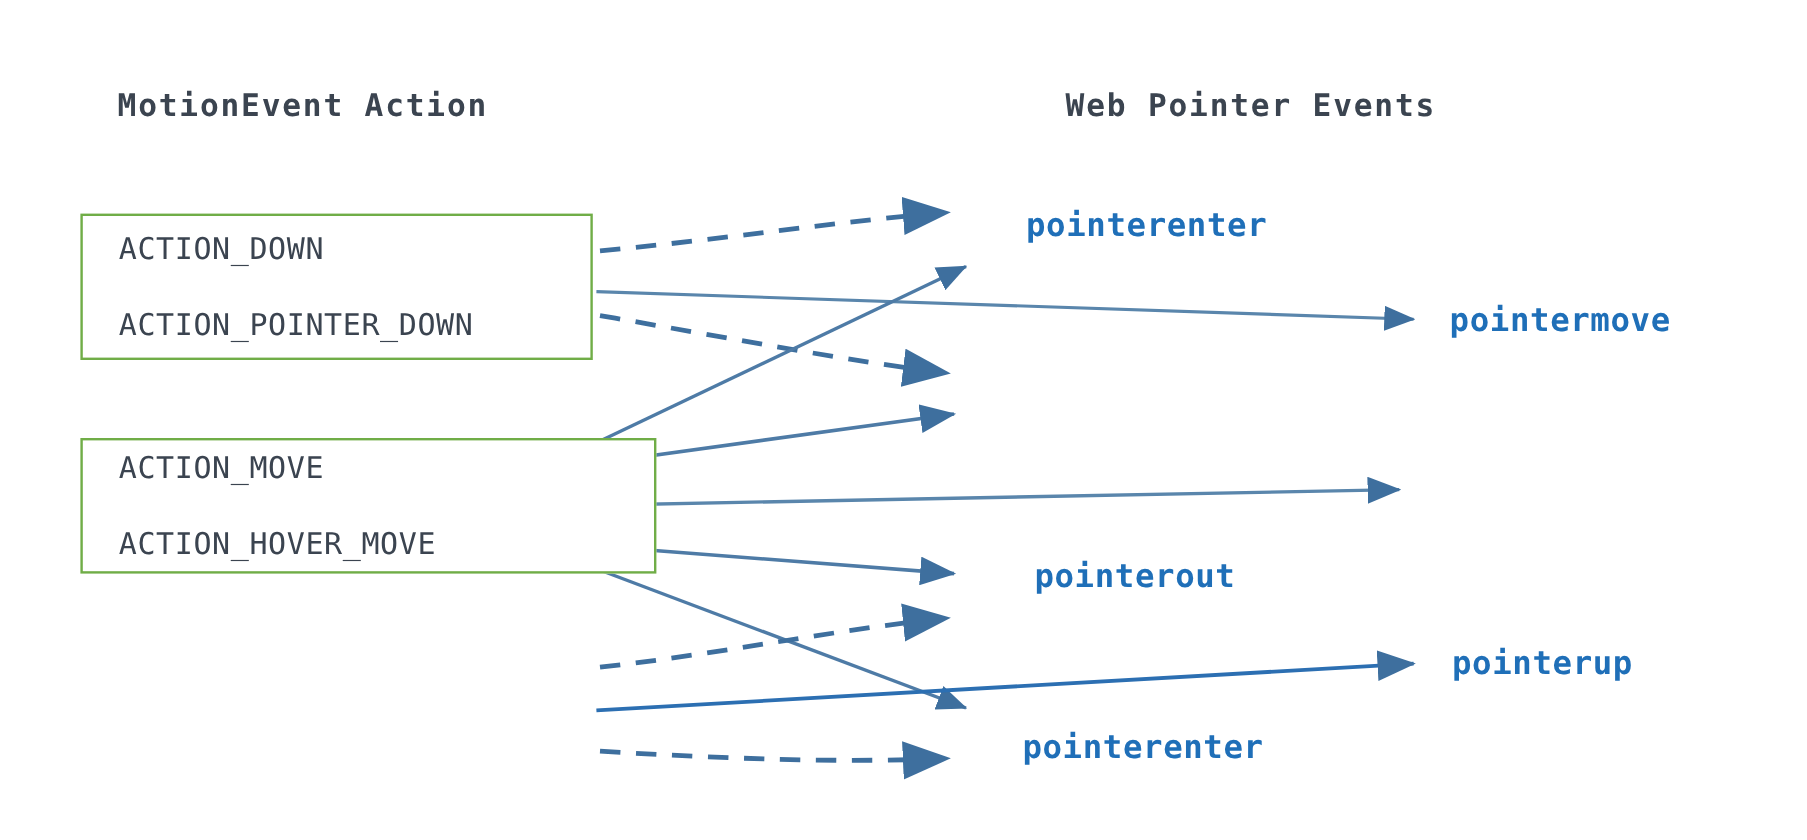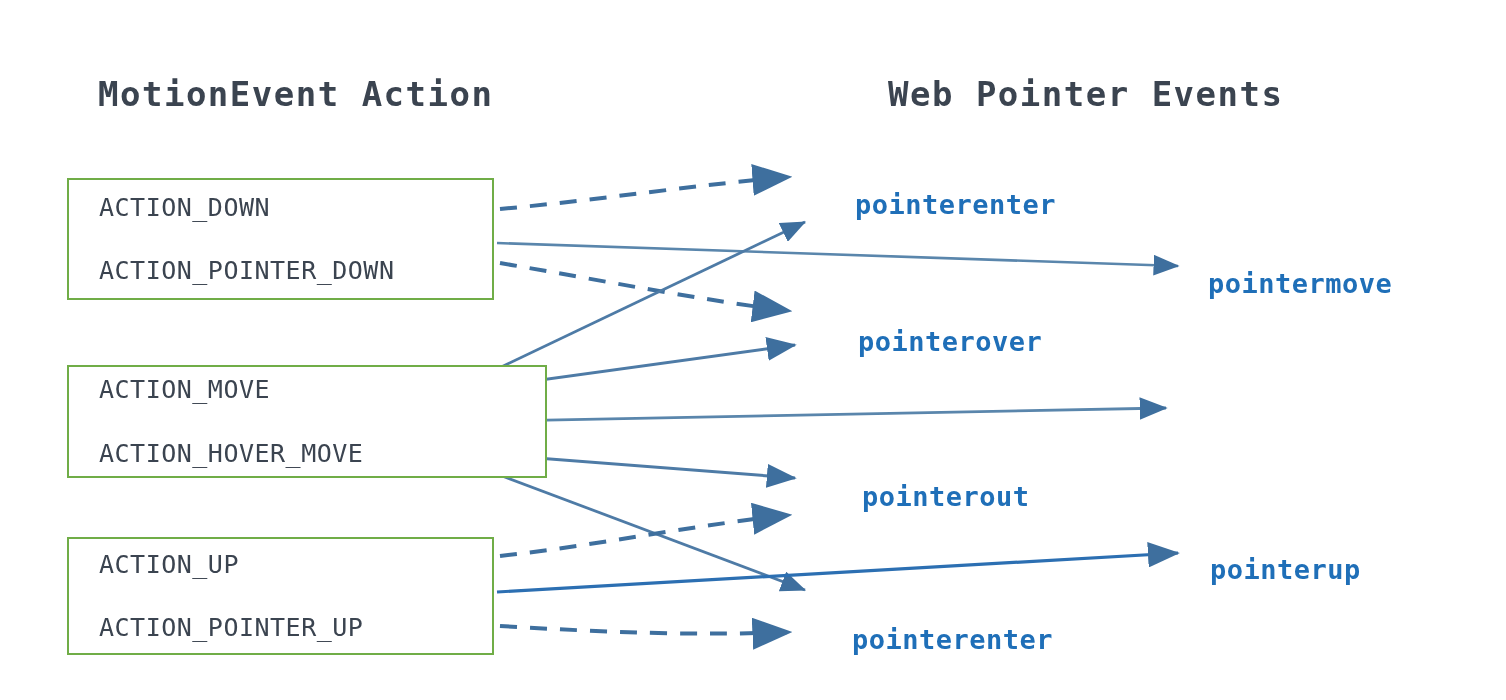--- a/index.html
+++ b/index.html
@@ -11,21 +11,21 @@
     position: relative;
     width: 1506px;
     height: 700px;
     background: #ffffff;
     overflow: hidden;
     font-family: "DejaVu Sans Mono", "Liberation Mono", monospace;
   }
   .col-title {
     position: absolute;
     font-family: "DejaVu Sans Mono", "Liberation Mono", monospace;
-    font-size: 34px;
+    font-size: 26px;
     font-weight: 700;
     color: #3b4450;
     letter-spacing: 1.5px;
     white-space: nowrap;
   }
   #title-left  { left: 98px;  top: 74px; }
   #title-right { left: 888px; top: 74px; }
 
   .action-box {
     position: absolute;
@@ -53,21 +53,20 @@
   #box-up    { left: 67px; top: 537px; width: 427px; height: 118px; }
 
   .event-label {
     position: absolute;
     font-family: "DejaVu Sans Mono", "Liberation Mono", monospace;
     font-size: 27px;
     font-weight: 700;
     color: #1F6FB8;
     letter-spacing: 0.5px;
     white-space: nowrap;
-    margin-top: 16px;
   }
   #lbl-pointerenter { left: 855px;  top: 173px; }
   #lbl-pointerdown  { left: 1208px; top: 252px; }
   #lbl-pointerover  { left: 858px;  top: 310px; }
   #lbl-pointermove  { left: 1196px; top: 393px; }
   #lbl-pointerout   { left: 862px;  top: 465px; text-align: right; }
   #lbl-pointerup    { left: 1210px; top: 538px; text-align: right; }
   #lbl-pointerleave { left: 852px;  top: 608px; }
 
   #edges {
@@ -123,25 +122,20 @@
   <div class="action-box" id="box-down">
     <div class="line">ACTION_DOWN</div>
     <div class="line">ACTION_POINTER_DOWN</div>
   </div>
 
   <div class="action-box" id="box-move">
     <div class="line">ACTION_MOVE</div>
     <div class="line">ACTION_HOVER_MOVE</div>
   </div>
 
-  <div class="action-box" id="box-up">
-    <div class="line">ACTION_UP</div>
-    <div class="line">ACTION_POINTER_UP</div>
-  </div>
 
   <div class="event-label" id="lbl-pointerenter">pointerenter</div>
   <div class="event-label" id="lbl-pointerdown">pointermove</div>
-  <div class="event-label" id="lbl-pointerover">pointerover</div>
   <div class="event-label" id="lbl-pointerout">pointerout</div>
   <div class="event-label" id="lbl-pointerup">pointerup</div>
   <div class="event-label" id="lbl-pointerleave">pointerenter</div>
 
 </div>
 
 </body></html>

